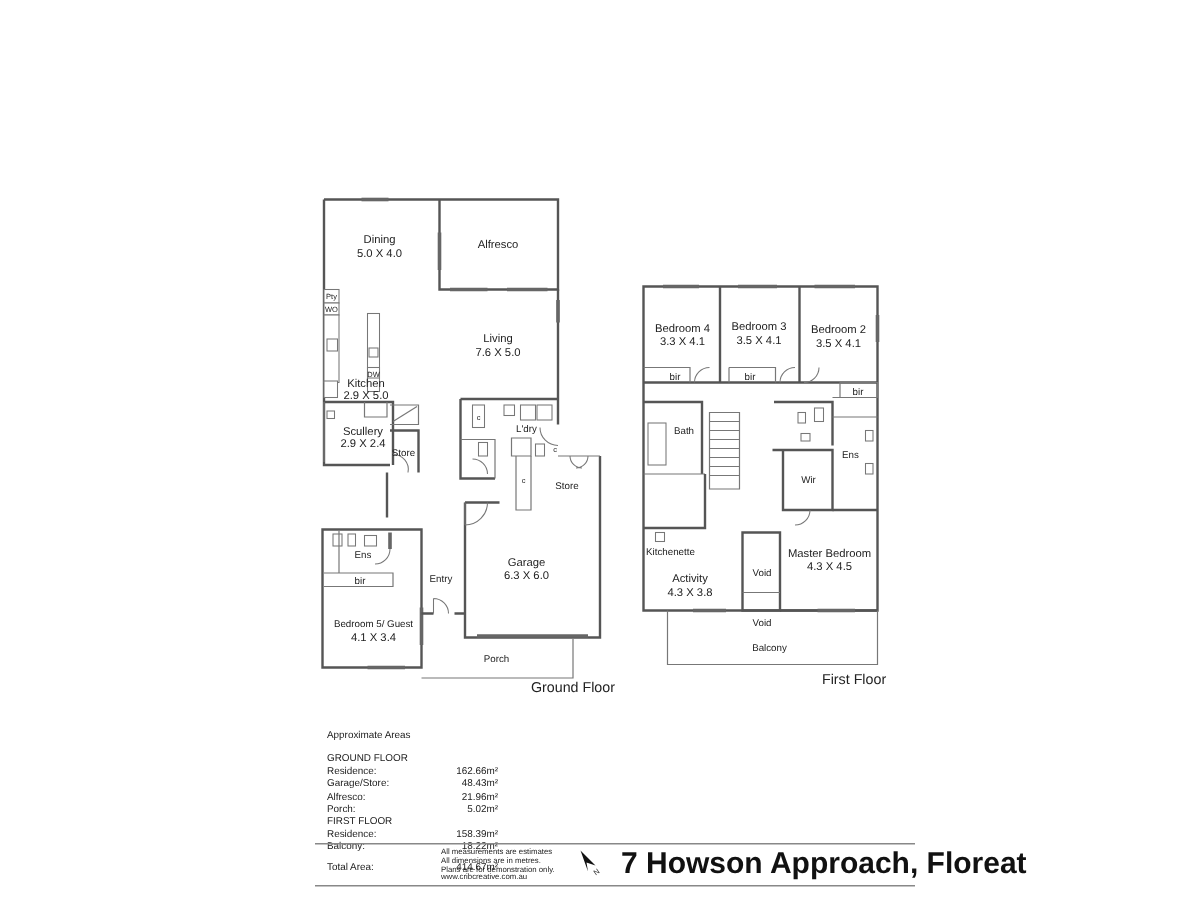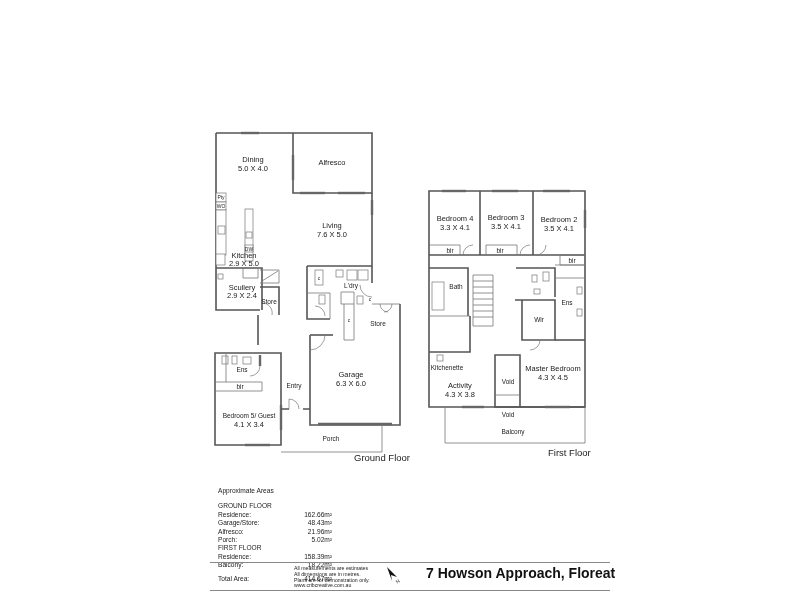--- a/index.html
+++ b/index.html
@@ -14,21 +14,21 @@
   .small { font-size:6.5px; }
   .tiny { font-size:5px; }
   .floorlbl { font-family:"Liberation Sans", sans-serif; font-size:9.5px; fill:#222; }
   .areas { position:absolute; left:218px; top:487px; font-size:6.6px; line-height:8.4px; color:#222; }
   .areas .title { margin-bottom:7px; }
   .areas .row { display:flex; }
   .areas .row .k { width:64px; }
   .areas .row .v { width:50px; text-align:right; }
   .disclaimer { position:absolute; left:294px; top:566px; font-size:5.2px; line-height:5.8px; color:#222; }
   .hr { position:absolute; height:1px; background:#888; }
-  .address { position:absolute; left:414px; top:565px; font-size:14px; font-weight:bold; color:#111; white-space:nowrap;margin-left:12px; }
+  .address { position:absolute; left:414px; top:565px; font-size:20px; font-weight:bold; color:#111; white-space:nowrap; }
   .north { position:absolute; left:384px; top:565px; width:18px; height:20px; }
 </style>
 </head>
 <body>
 
 <svg id="plan" viewBox="0 0 800 600" xmlns="http://www.w3.org/2000/svg">
 
   <g>
 
     <path class="wall" d="M216,133 L293,133 L293,193 L372,193 L372,133 L293,133"></path>

